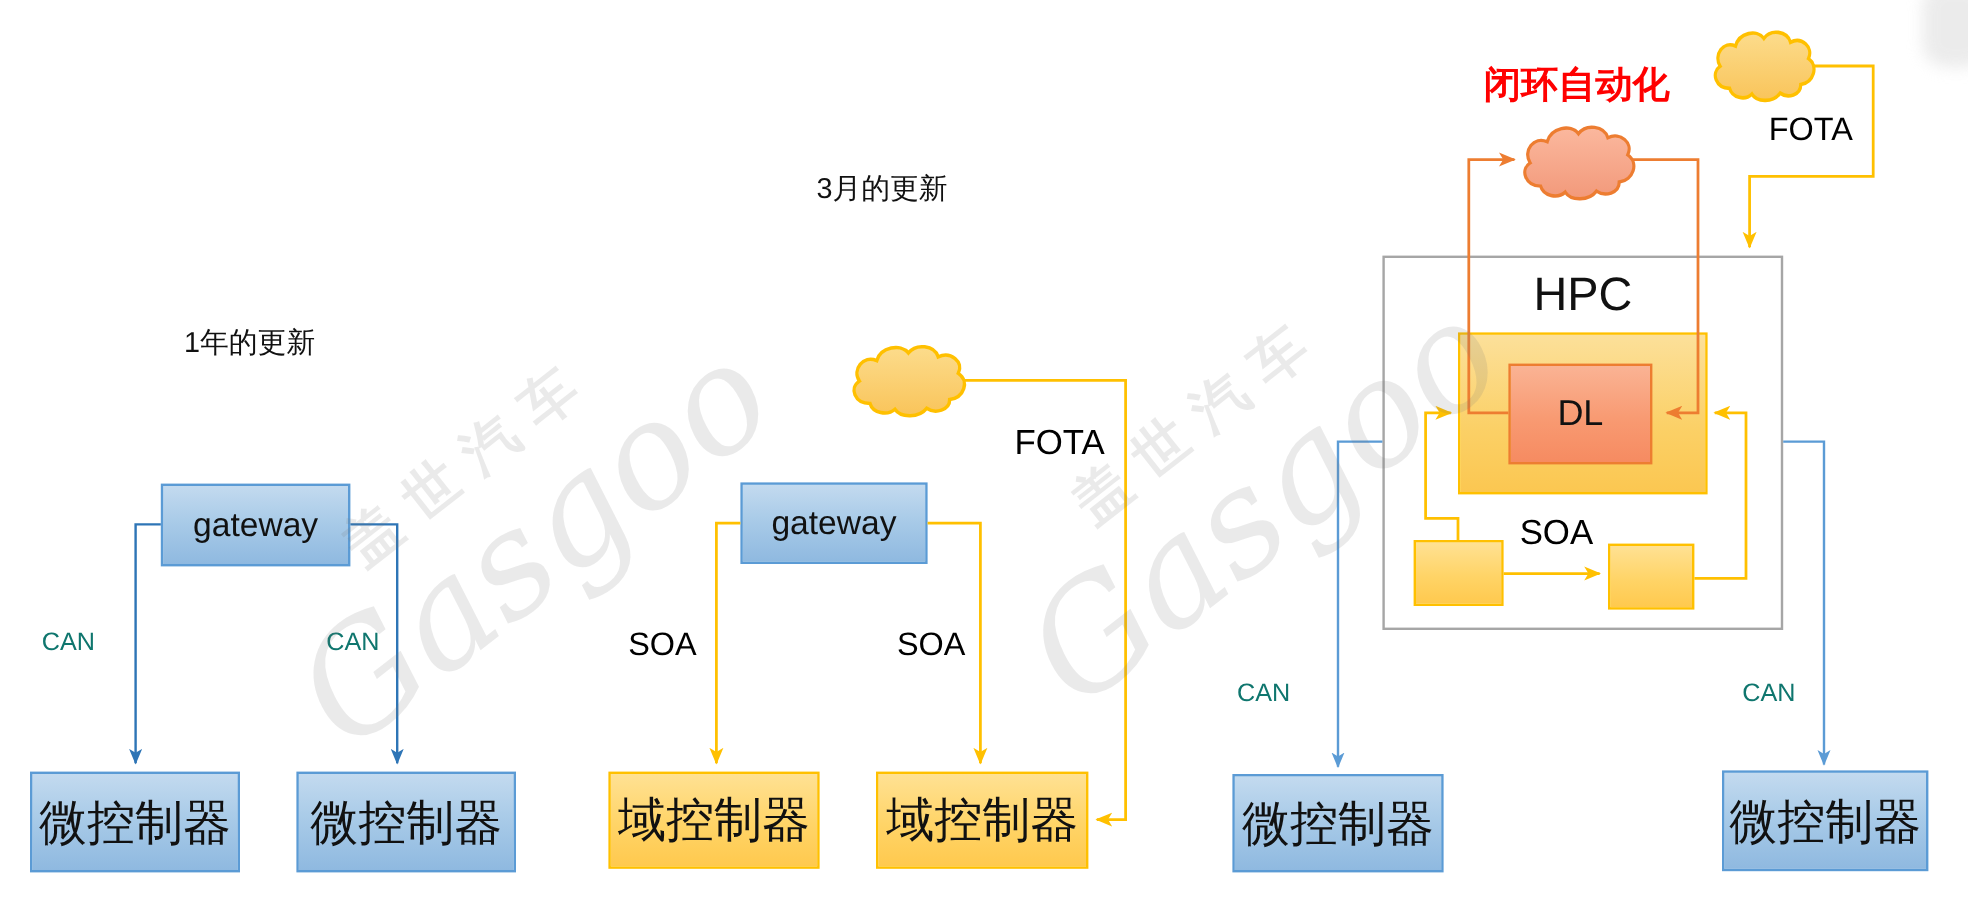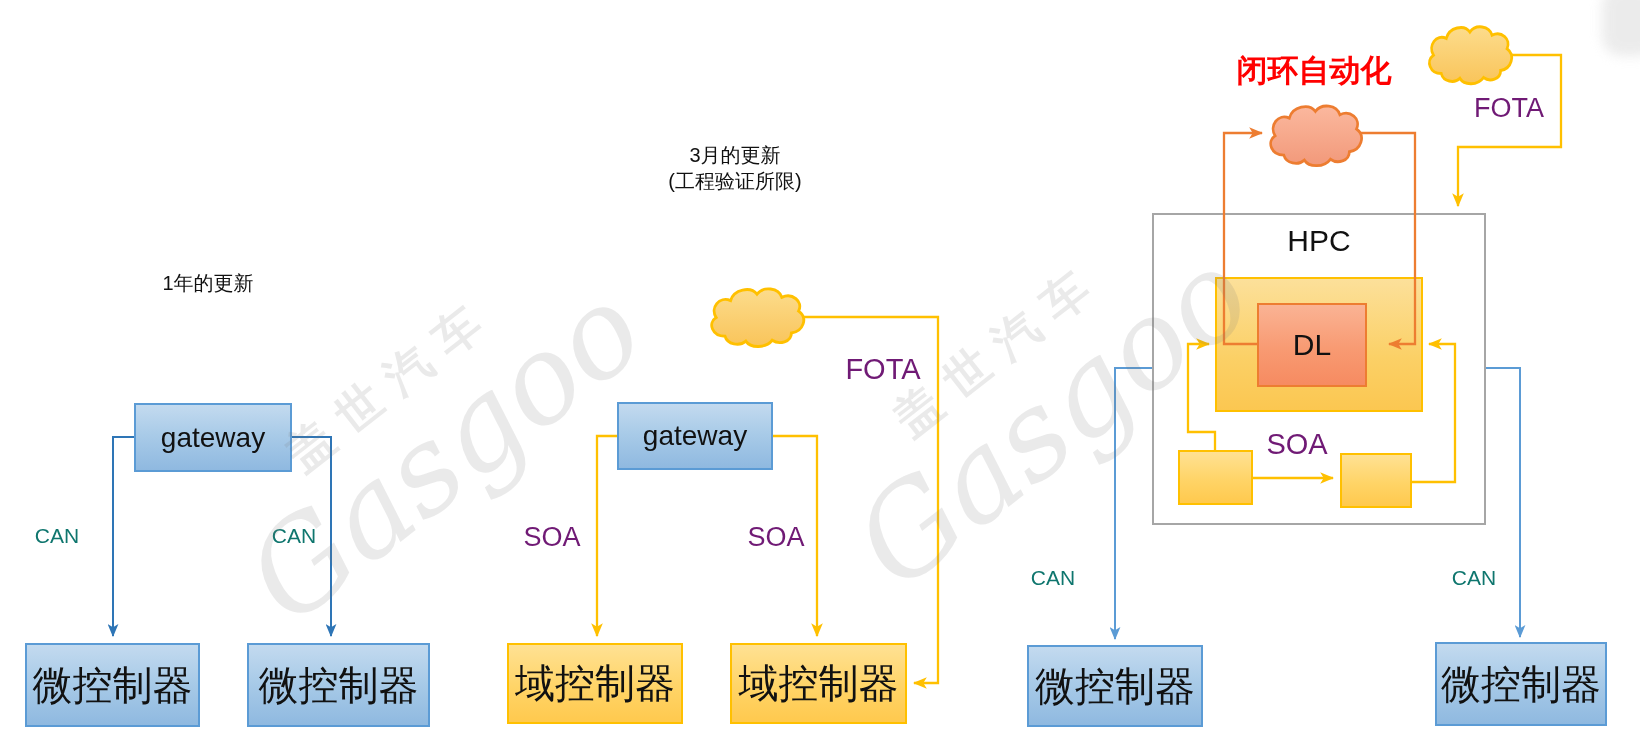--- a/index.html
+++ b/index.html
@@ -28,25 +28,25 @@
     background:linear-gradient(180deg,#FAB394 0%,#F89A72 55%,#F68B61 100%);
     border:2px solid #ED7D31;
   }
   .box-hpc{
     background:#ffffff;border:2px solid #A6A6A6;
   }
   .cn-node{font-size:40px;color:#111;}
   .gw-label{font-size:28px;color:#111;}
   
   .lbl{position:absolute;text-align:center;z-index:20;white-space:nowrap;}
-  .lbl-title{font-size:20px;line-height:1.32;color:#111;}
+  .lbl-title{font-size:24px;line-height:1.32;color:#111;}
   .lbl-can{font-size:21px;color:#0f766e;}
-  .lbl-gold{font-size:27px;color:#701a75;}
+  .lbl-gold{font-size:27px;color:#000000;}
   .lbl-red{font-size:31px;font-weight:bold;color:#FF0000;text-align:center;}
-  .lbl-hpc{font-size:30px;color:#111;}
+  .lbl-hpc{font-size:39px;color:#111;}
   .lbl-dl{font-size:30px;color:#111;}
   
   #wires{position:absolute;left:0;top:0;z-index:10;pointer-events:none;}
   
   .wm{
     position:absolute;z-index:40;pointer-events:none;text-align:center;
     transform:rotate(-38deg);color:#777;opacity:0.15;
   }
   .wm-cn{font-size:46px;letter-spacing:16px;font-weight:600;white-space:nowrap;}
   .wm-en{font-size:122px;font-family:"DejaVu Serif",serif;font-style:italic;
@@ -63,21 +63,20 @@
 <div id="stage">
 
   <div id="corner-blob"></div>
 
   <div class="lbl lbl-title" style="left:58px;top:270px;width:300px;">
     <div>1年的更新</div>
   </div>
 
   <div class="lbl lbl-title" style="left:559px;top:142px;width:352px;">
     <div>3月的更新</div>
-    <div>(工程验证所限)</div>
   </div>
 
   <div class="lbl lbl-red" style="left:1214px;top:50px;width:200px;">闭环自动化</div>
 
   <div class="lbl lbl-can" style="left:15px;top:524px;width:84px;">CAN</div>
   <div class="lbl lbl-can" style="left:252px;top:524px;width:84px;">CAN</div>
 
   <div class="lbl lbl-gold" style="left:510px;top:522px;width:84px;">SOA</div>
   <div class="lbl lbl-gold" style="left:734px;top:522px;width:84px;">SOA</div>
   <div class="lbl lbl-gold" style="left:833px;top:353px;width:100px;font-size:29px;">FOTA</div>
@@ -93,21 +92,21 @@
   <div class="box box-blue cn-node" style="left:247px;top:643px;width:183px;height:84px;">微控制器</div>
 
   <div class="box box-blue gw-label" style="left:617px;top:402px;width:156px;height:68px;">gateway</div>
   <div class="box box-yellow cn-node" style="left:507px;top:643px;width:176px;height:81px;">域控制器</div>
   <div class="box box-yellow cn-node" style="left:730px;top:643px;width:177px;height:81px;">域控制器</div>
 
   <div class="box box-hpc" style="left:1152px;top:213px;width:334px;height:312px;align-items:flex-start;">
     <div class="lbl-hpc" style="margin-top:9px;">HPC</div>
   </div>
   <div class="box box-bigyellow" style="left:1215px;top:277px;width:208px;height:135px;"></div>
-  <div class="box box-dl lbl-dl" style="left:1257px;top:303px;width:110px;height:84px;">DL</div>
+  <div class="box box-dl lbl-dl" style="left:1257px;top:303px;width:120px;height:84px;">DL</div>
   <div class="box box-yellow" style="left:1178px;top:450px;width:75px;height:55px;"></div>
   <div class="box box-yellow" style="left:1340px;top:453px;width:72px;height:55px;"></div>
   <div class="box box-blue cn-node" style="left:1027px;top:645px;width:176px;height:82px;">微控制器</div>
   <div class="box box-blue cn-node" style="left:1435px;top:642px;width:172px;height:84px;">微控制器</div>
 
   <svg id="wires" width="1640" height="754" viewBox="0 0 1640 754">
     <defs>
       <marker id="mBlueD" viewBox="0 0 12 10" refX="11" refY="5" markerWidth="13" markerHeight="11" orient="auto" markerUnits="userSpaceOnUse">
         <polygon points="0,0 12,5 0,10 3,5" fill="#2E75B6"></polygon>
       </marker>

